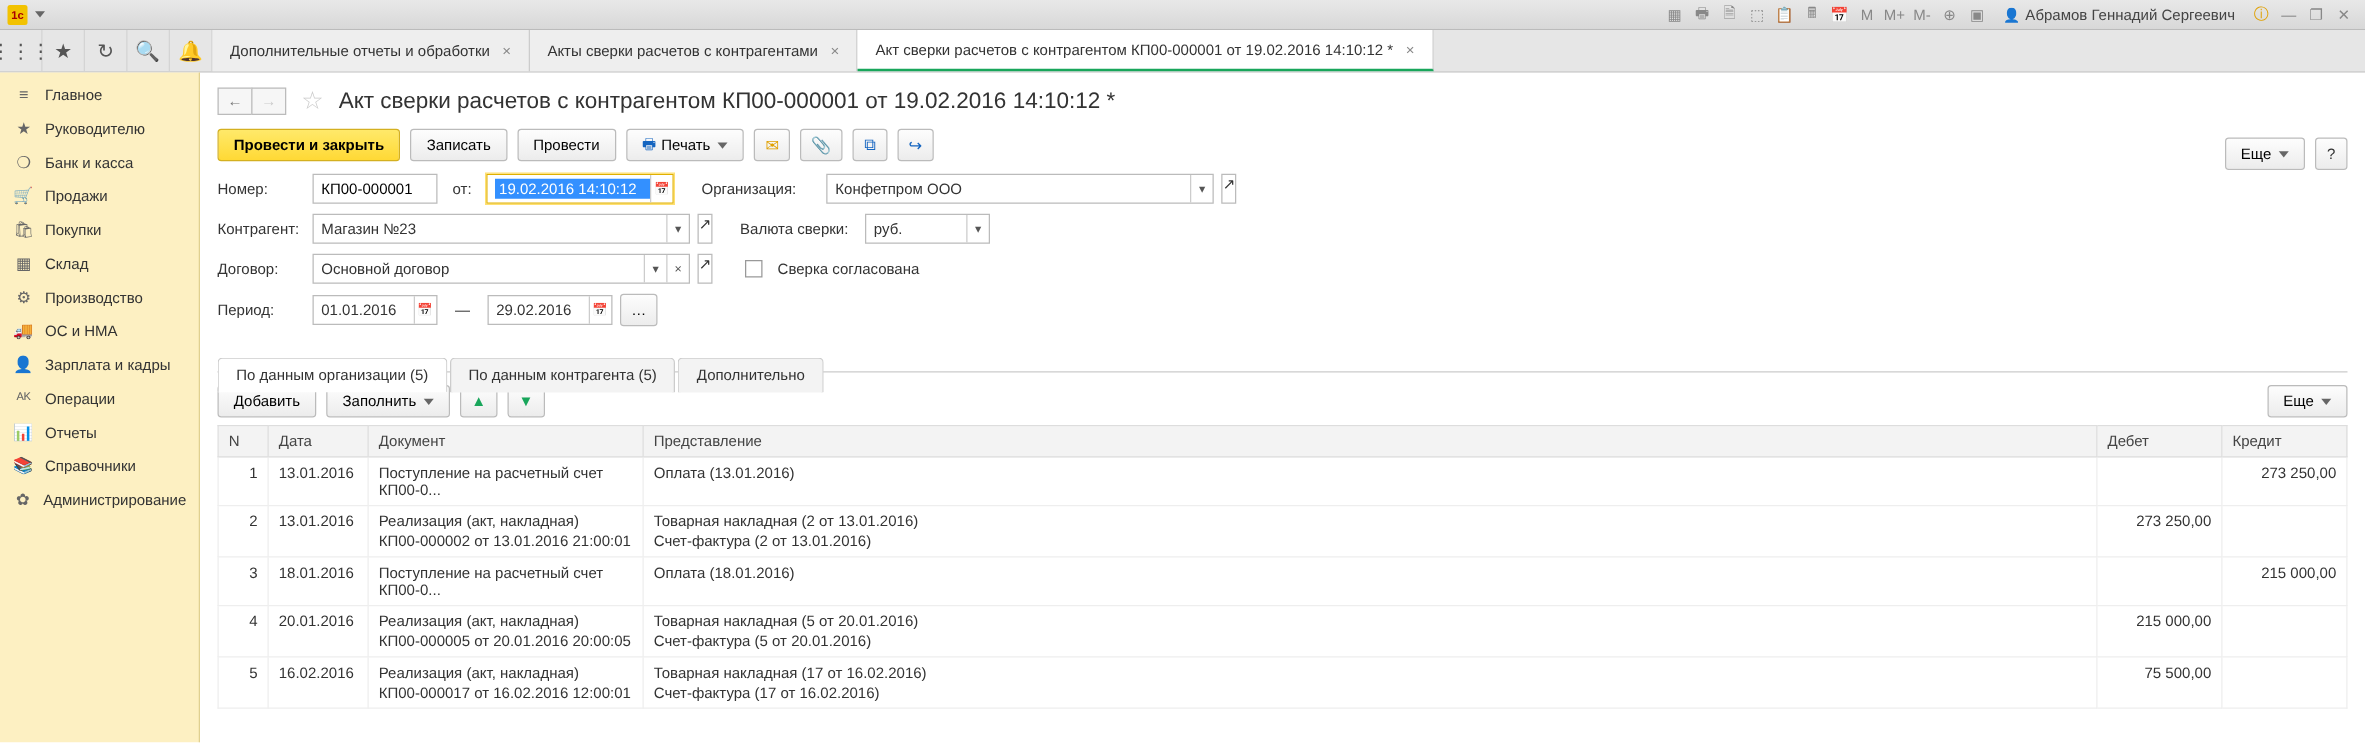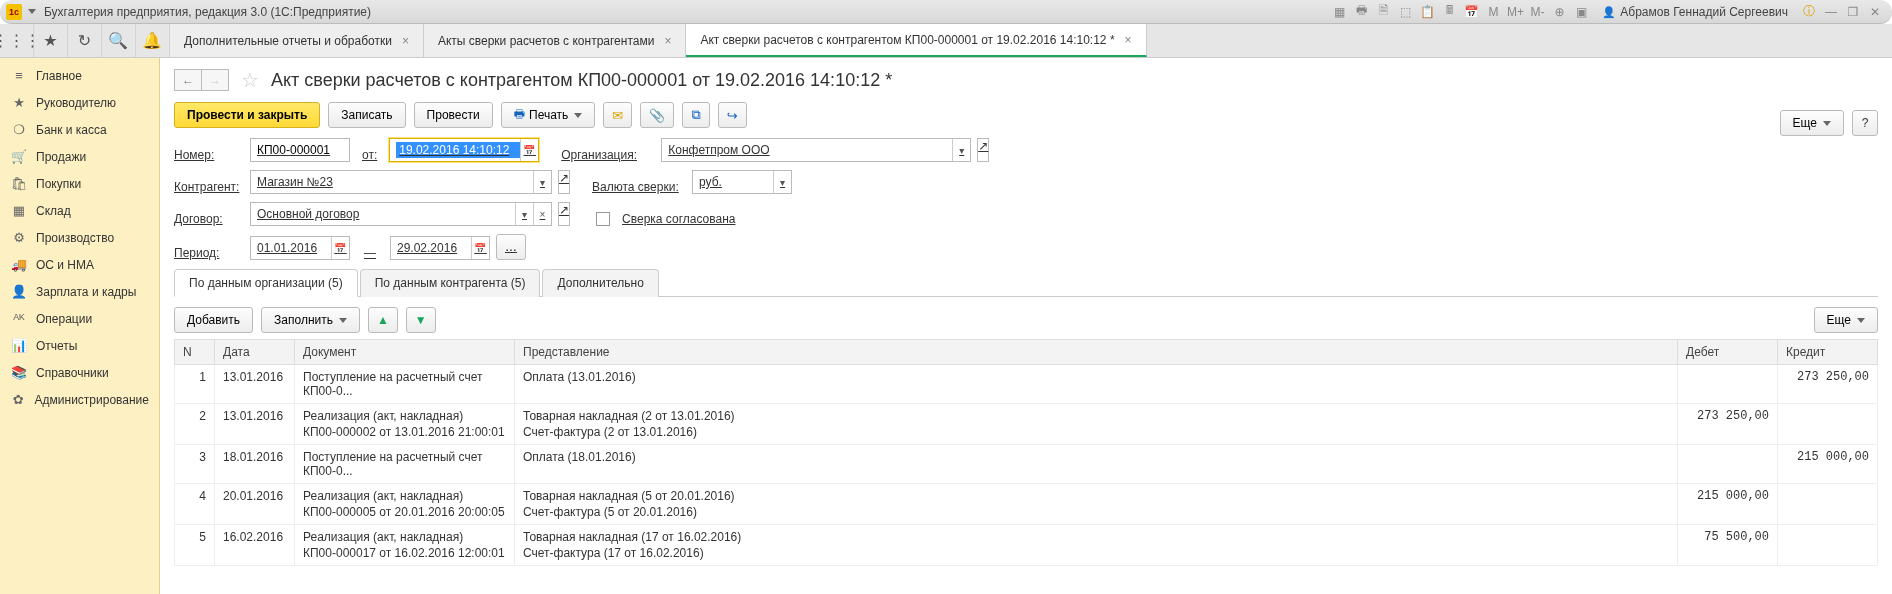--- a/index.html
+++ b/index.html
@@ -1,19 +1,19 @@
 <!DOCTYPE html>
 <html><head>
 <meta charset="utf-8">
 <style>
   * { box-sizing: border-box; margin: 0; padding: 0; }
   body { font-family: Arial, sans-serif; font-size: 12px; color: #333; background: #fff; overflow: hidden; }
   
   
-  .titlebar { height: 24px; background: linear-gradient(#e8e8e8,#d8d8d8); display: flex; align-items: center; padding: 0 6px; border-bottom: 1px solid #bbb; border-radius: 12px; }
+  .titlebar { height: 24px; background: linear-gradient(#e8e8e8,#d8d8d8); display: flex; align-items: center; padding: 0 6px; border-bottom: 1px solid #bbb; }
   .titlebar .logo { width: 16px; height: 16px; background: #f2c200; border-radius: 2px; display: inline-flex; align-items: center; justify-content: center; font-size: 9px; font-weight: bold; color: #a00; margin-right: 6px; }
   .titlebar .dd { width: 0; height: 0; border-left: 4px solid transparent; border-right: 4px solid transparent; border-top: 5px solid #666; margin-right: 8px; }
   .titlebar .title { flex: 0 0 auto; color: #444; }
   .titlebar .spacer { flex: 1; }
   .titlebar .ticon { width: 18px; height: 16px; margin: 0 2px; color: #888; display: inline-flex; align-items: center; justify-content: center; font-size: 12px; cursor: pointer; }
   .titlebar .user { margin: 0 10px; color: #444; }
   .titlebar .user::before { content: "👤"; margin-right: 4px; font-size: 11px; }
   
   
   .toptool { height: 34px; background: #e6e6e6; border-bottom: 1px solid #ccc; display: flex; align-items: stretch; }
@@ -43,58 +43,57 @@
   
   
   .cmdbar { display: flex; align-items: center; gap: 8px; margin-bottom: 10px; }
   .btn { height: 26px; padding: 0 12px; border: 1px solid #bbb; background: linear-gradient(#fdfdfd,#ececec); border-radius: 3px; cursor: pointer; display: inline-flex; align-items: center; font-size: 12px; }
   .btn.primary { background: linear-gradient(#ffe96a,#ffd935); border-color: #d4b020; font-weight: bold; }
   .btn .dd { margin-left: 6px; width: 0; height: 0; border-left: 4px solid transparent; border-right: 4px solid transparent; border-top: 5px solid #666; }
   .btn.icon { padding: 0 8px; }
   .btn.icon svg, .btn.icon span.glyph { font-size: 13px; }
   
   
-  .frow { display: flex; align-items: flex-end; margin-bottom: 8px; gap: 6px; text-decoration: underline; }
+  .frow { display: flex; align-items: center; margin-bottom: 8px; gap: 6px; }
   .flabel { width: 70px; color: #333; }
   .flabel.w2 { width: 86px; padding-left: 16px; }
   input.txt, .combo { height: 24px; border: 1px solid #bbb; padding: 0 6px; font-size: 12px; background: #fff; }
   .combo { display: inline-flex; align-items: center; position: relative; padding-right: 0; }
   .combo .val { flex: 1; padding-right: 4px; }
   .combo .cbtn { width: 18px; height: 22px; border-left: 1px solid #ccc; display: inline-flex; align-items: center; justify-content: center; font-size: 10px; color: #555; cursor: pointer; }
   .hl { border: 1px solid #e0b000 !important; outline: 1px solid #ffe070; }
   .hl .val.sel { background: #3390ff; color: #fff; padding: 1px 3px; }
   .chk { width: 14px; height: 14px; border: 1px solid #999; background: #fff; margin-right: 6px; }
   
   
   .subtabs { display: flex; border-bottom: 1px solid #ccc; margin-top: 8px; }
-  .subtab { padding: 6px 14px; border: 1px solid #ccc; border-bottom: none; margin-right: 2px; background: #f3f3f3; border-radius: 4px 4px 0 0; cursor: pointer; position: relative; top: 1px; }
+  .subtab { padding: 6px 14px; border: 1px solid #ccc; border-bottom: none; margin-right: 2px; background: #f3f3f3; border-radius: 4px 4px 0 0; cursor: pointer; position: relative; top: 17px; }
   .subtab.active { background: #fff; border-bottom: 1px solid #fff; }
   
   
   .tbltool { display: flex; align-items: center; gap: 8px; margin: 10px 0 6px; }
   .tbltool .right { margin-left: auto; }
   
   
   table.grid { width: 100%; border-collapse: collapse; font-size: 12px; }
   table.grid th { background: #f3f3f3; border: 1px solid #ddd; padding: 5px 8px; text-align: left; font-weight: normal; color: #444; }
   table.grid td { border: 1px solid #eee; padding: 5px 8px; vertical-align: top; }
-  table.grid td.num { text-align: right; font-family: Liberation Mono, monospace; }
+  table.grid td.num { text-align: right; }
   table.grid td.n { text-align: right; width: 40px; }
   .subline { color: #333; margin-top: 2px; }
   
   .more-right { position: absolute; right: 14px; top: 52px; display: flex; gap: 8px; }
   .qbtn { width: 26px; height: 26px; border: 1px solid #bbb; border-radius: 3px; background: linear-gradient(#fdfdfd,#ececec); display: inline-flex; align-items: center; justify-content: center; cursor: pointer; }
 </style>
 </head>
 <body>
 
 <div class="titlebar">
   <span class="logo">1c</span>
   <span class="dd"></span>
-  <span class="title">Бухгалтерия предприятия, редакция 3.0 (1С:Предприятие)</span>
   <span class="spacer"></span>
   <span class="ticon">▦</span>
   <span class="ticon">🖶</span>
   <span class="ticon">🗎</span>
   <span class="ticon">⬚</span>
   <span class="ticon">📋</span>
   <span class="ticon">🖩</span>
   <span class="ticon">📅</span>
   <span class="ticon">M</span>
   <span class="ticon">M+</span>

